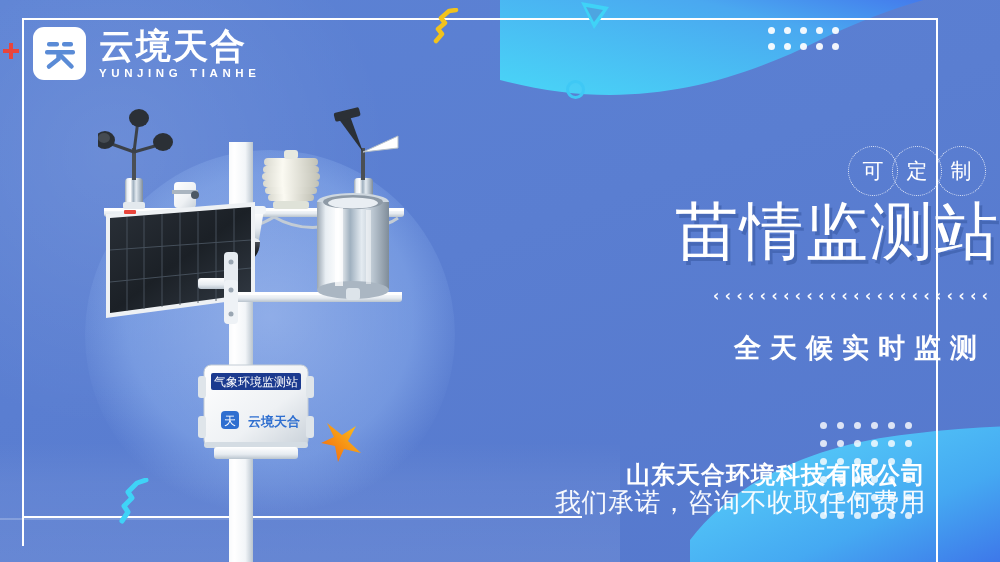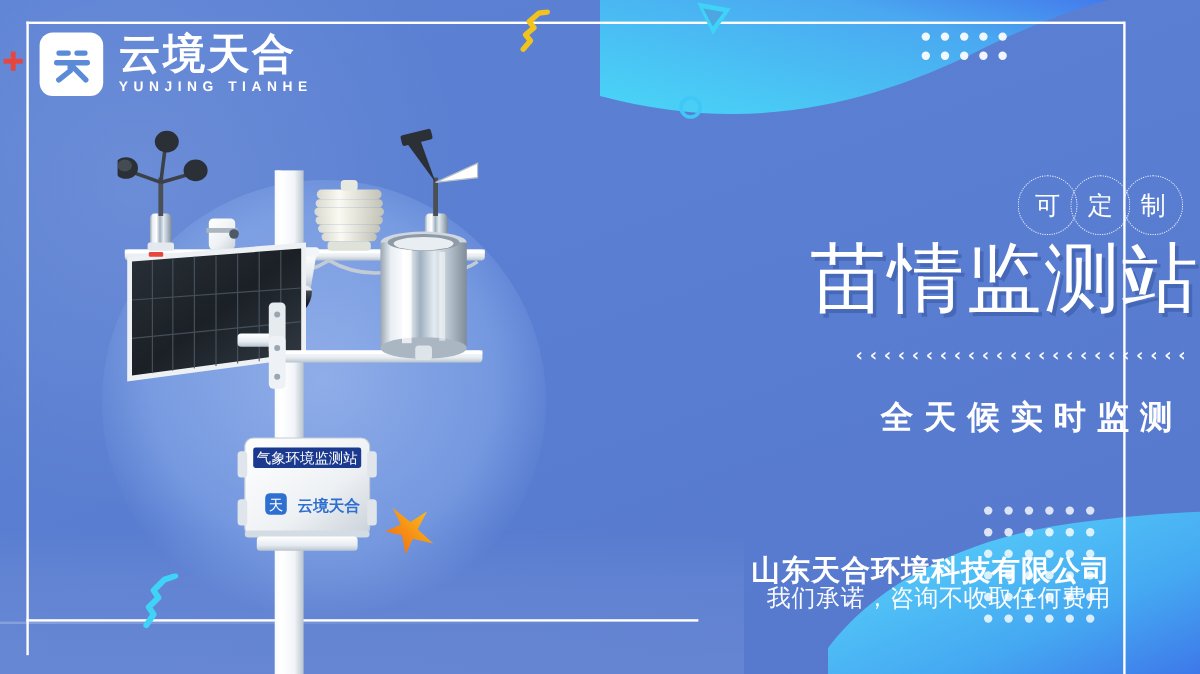--- a/index.html
+++ b/index.html
@@ -119,21 +119,21 @@
     font-family:"DejaVu Sans",sans-serif;
   }
 
   #company {
     position:absolute; right:74px; top:459px;
     color:#ffffff; font-size:24px; font-weight:bold; letter-spacing:1px;
     font-family:"DejaVu Sans",sans-serif;
   }
   #promise {
     position:absolute; right:74px; top:485px;
-    color:#ffffff; font-size:20px; letter-spacing:.5px; opacity:.96;
+    color:#ffffff; font-size:26px; letter-spacing:.5px; opacity:.96;
     font-family:"DejaVu Sans",sans-serif;
     margin-left:16px;
   }
 </style>
 </head>
 <body>
 
 <div id="banner">
 
   <div class="bg-glow-left"></div>

